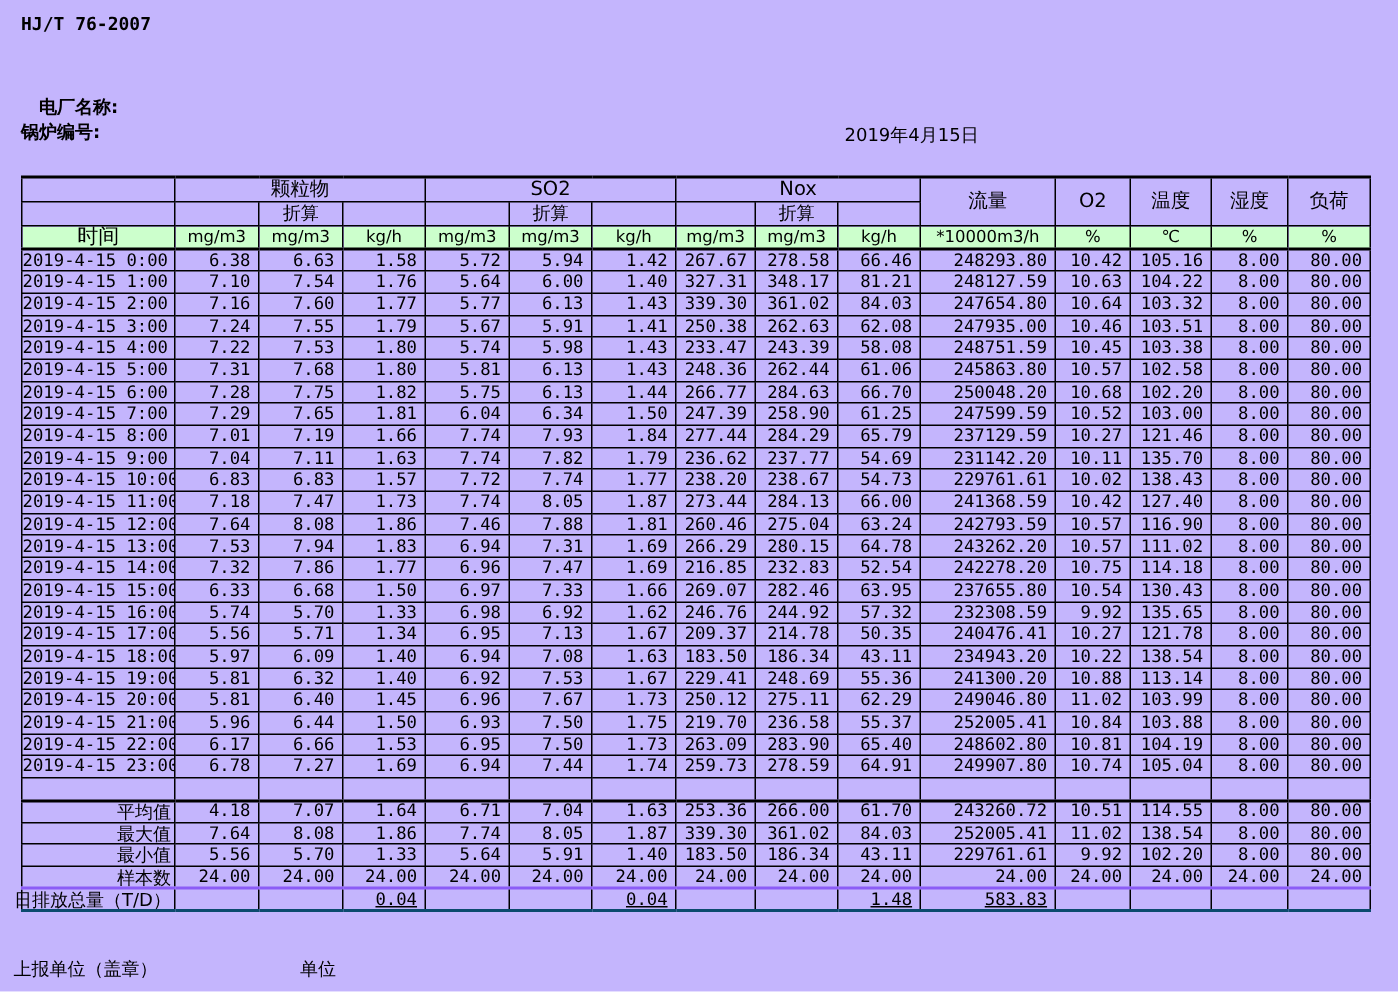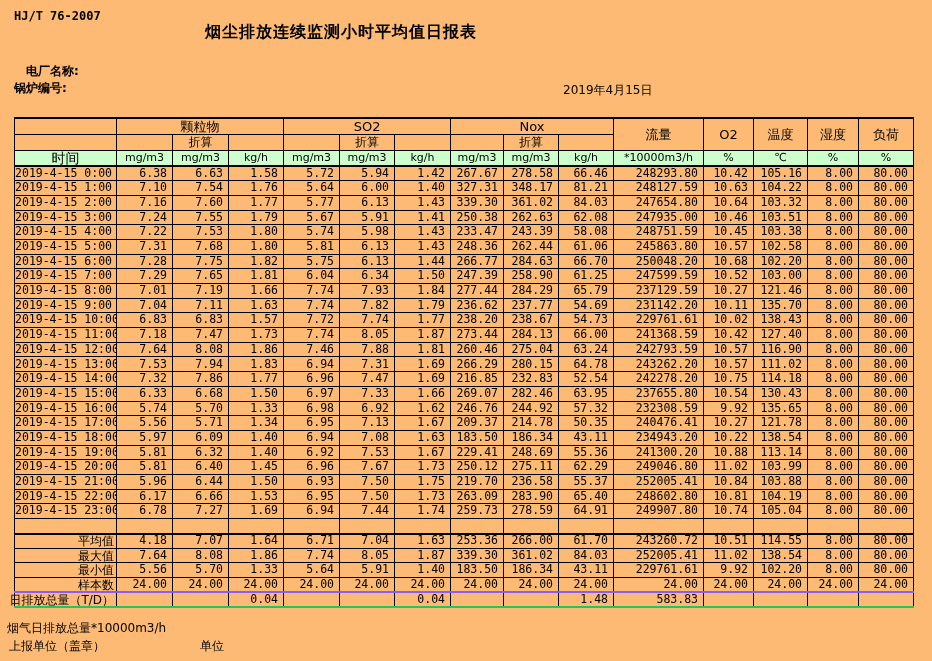--- a/index.html
+++ b/index.html
@@ -1,16 +1,16 @@
 <!DOCTYPE html>
 <html><head>
 <meta charset="utf-8">
 <style>
   html,body{margin:0;padding:0;background:#fff;}
-  #page{position:relative;width:932px;height:661px;background:#fdba74;overflow:hidden;
+  #page{position:relative;width:932px;height:661px;background:#c4b5fd;overflow:hidden;
         font-family:"DejaVu Sans",sans-serif;color:#000;}
   .abs{position:absolute;}
   .std{left:14px;top:9px;font-size:12px;font-weight:bold;font-family:"DejaVu Sans Mono",monospace;}
   .title{left:205px;top:22px;font-size:16px;font-weight:bold;letter-spacing:1px;}
   .plant{left:26px;top:63px;font-size:12px;font-weight:bold;}
   .boiler{left:14px;top:80px;font-size:12px;font-weight:bold;}
   .rdate{left:563px;top:82px;font-size:12px;}
   .f1{left:7px;top:620px;font-size:12px;}
   .f2{left:9px;top:638px;font-size:12px;}
   .f3{left:200px;top:638px;font-size:12px;}
@@ -29,31 +29,30 @@
   #rpt tbody td{font-family:"DejaVu Sans Mono","DejaVu Sans",monospace;font-size:11.5px;
         text-align:right;padding-right:5px;white-space:nowrap;}
   #rpt td.timecell{padding-right:4px;}
   #rpt tr.r-data{height:14.7px;}
   #rpt tr.r-spacer{height:15px;}
   #rpt tr.r-spacer td{border-bottom:2px solid #000;}
   #rpt tr.r-sum{height:14.7px;}
   #rpt td.sumlabel{font-family:"DejaVu Sans",sans-serif;font-size:12px;text-align:right;padding-right:2px;}
   #rpt tr.r-samples td{border-bottom:2px solid #8b5cf6;}
   #rpt tr.r-total{height:15px;}
-  #rpt tr.r-total td{border-bottom:2px solid #22c55e;}
+  #rpt tr.r-total td{border-bottom:2px solid #0c4a6e;text-decoration:underline;}
   #rpt td.totallabelcell{position:relative;overflow:visible;}
   #rpt td.totallabelcell .lbl{position:absolute;right:2px;top:1px;white-space:nowrap;
         font-family:"DejaVu Sans",sans-serif;font-size:12px;}
 </style>
 </head>
 <body>
 
 <div id="page">
   <div class="abs std">HJ/T  76-2007</div>
-  <div class="abs title">烟尘排放连续监测小时平均值日报表</div>
   <div class="abs plant">电厂名称:</div>
   <div class="abs boiler">锅炉编号:</div>
   <div class="abs rdate">2019年4月15日</div>
 
   <table id="rpt">
     <colgroup>
       <col style="width:102px">
         <col style="width:56px">
         <col style="width:56px">
         <col style="width:55px">
@@ -620,16 +619,15 @@
           <td>1.48</td>
           <td>583.83</td>
           <td></td>
           <td></td>
           <td></td>
           <td></td>
         </tr>
       </tbody>
   </table>
 
-  <div class="abs f1">烟气日排放总量*10000m3/h</div>
   <div class="abs f2">上报单位（盖章）</div>
   <div class="abs f3">单位</div>
 </div>
 
 </body></html>

